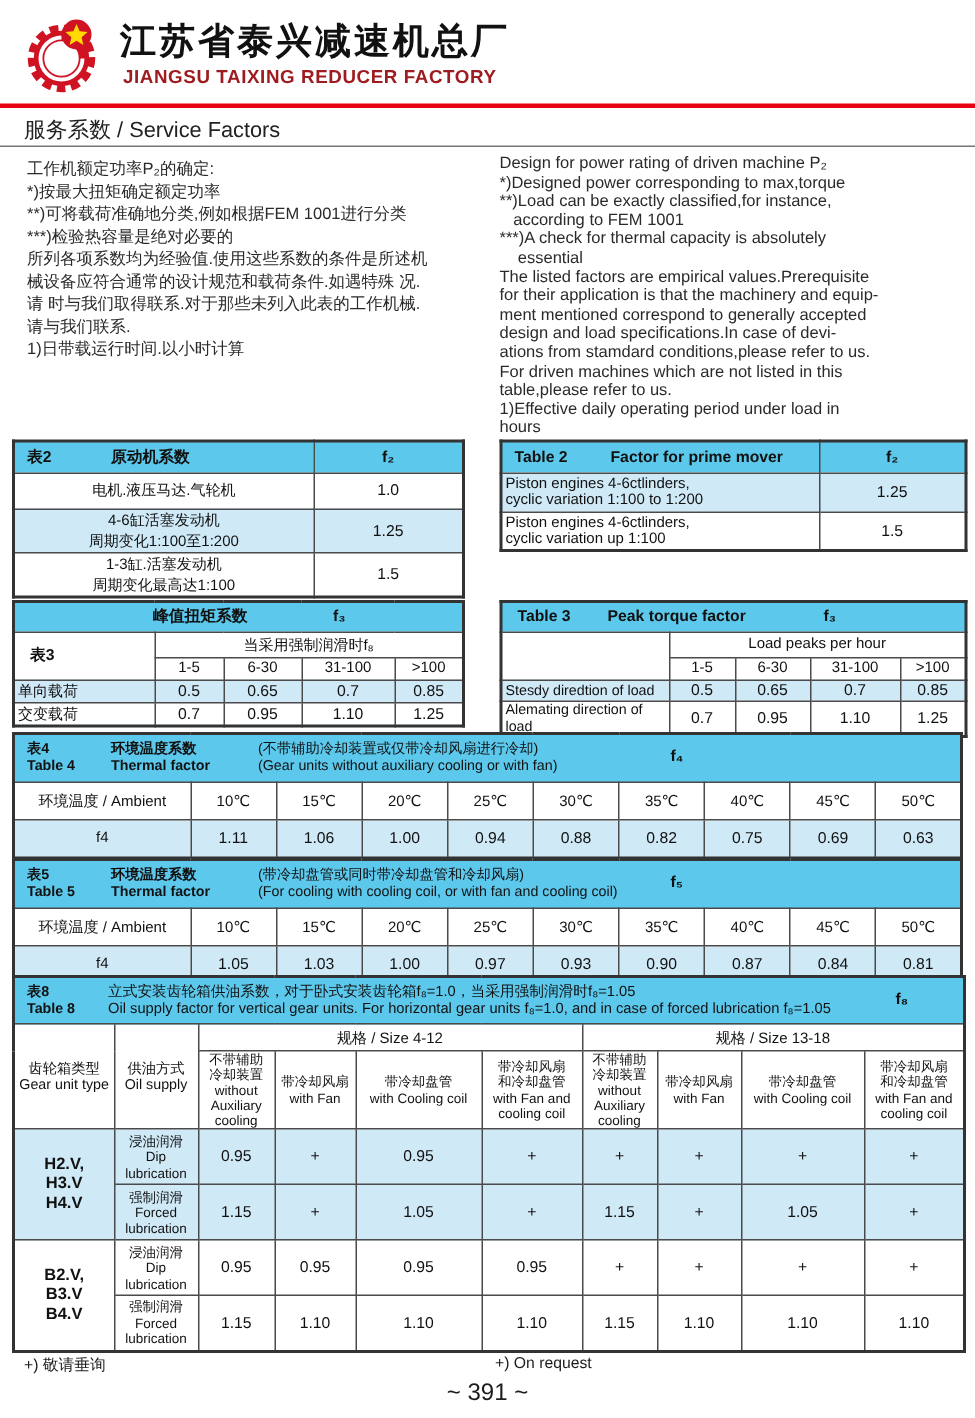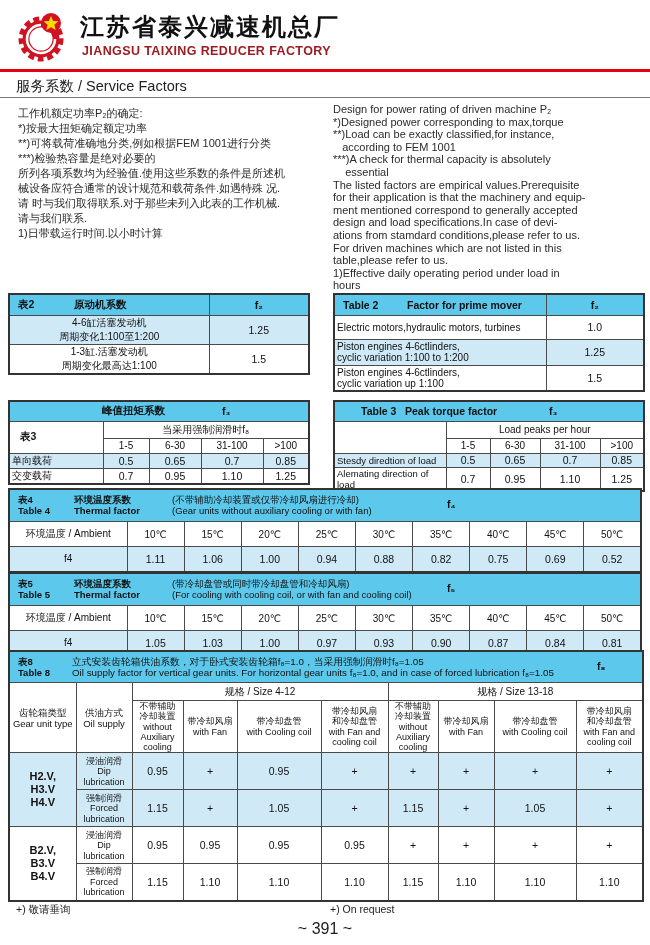--- a/index.html
+++ b/index.html
@@ -96,20 +96,24 @@
     <tbody>
         <tr class="cyan" style="height:21px;">
       <td class="left">
             <div class="hcell">
               <span style="left:6px;">表2</span>
               <span style="left:62px;">原动机系数</span>
             </div>
           </td>
       <td class="fac">f₂</td>
     </tr>
+    <tr style="height:24px;">
+          <td class="preline">电机.液压马达.气轮机</td>
+          <td class="val">1.0</td>
+        </tr>
     <tr class="blue" style="height:26px;">
           <td class="preline">4-6缸活塞发动机
 周期变化1:100至1:200</td>
           <td class="val">1.25</td>
         </tr>
     <tr style="height:26px;">
           <td class="preline">1-3缸.活塞发动机
 周期变化最高达1:100</td>
           <td class="val">1.5</td>
         </tr>
@@ -124,24 +128,20 @@
     <tbody>
         <tr class="cyan" style="height:21px;">
       <td class="left">
             <div class="hcell">
               <span style="left:6px;">Table 2</span>
               <span style="left:70px;">Factor for prime mover</span>
             </div>
           </td>
       <td class="fac">f₂</td>
     </tr>
-    <tr style="height:24px;">
-          <td class="left preline">Electric motors,hydraulic motors, turbines</td>
-          <td class="val">1.0</td>
-        </tr>
     <tr class="blue" style="height:26px;">
           <td class="left preline">Piston engines 4-6ctlinders,
 cyclic variation 1:100 to 1:200</td>
           <td class="val">1.25</td>
         </tr>
     <tr style="height:26px;">
           <td class="left preline">Piston engines 4-6ctlinders,
 cyclic variation  up 1:100</td>
           <td class="val">1.5</td>
         </tr>
@@ -198,21 +198,21 @@
         <col style="width:112px">
         <col style="width:44px">
         <col style="width:50px">
         <col style="width:60px">
         <col>
       </colgroup>
     <tbody>
         <tr class="cyan" style="height:20px;">
       <td colspan="5">
             <div class="hcell">
-              <span style="left:24px;">Table 3</span>
+              <span style="left:8px;">Table 3</span>
               <span style="left:68px;">Peak torque factor</span>
               <span style="left:212px;">f₃</span>
             </div>
           </td>
     </tr>
     <tr style="height:17px;">
       <td rowspan="2"></td>
       <td colspan="4">Load peaks per hour</td>
     </tr>
     <tr style="height:15px;">
@@ -280,21 +280,21 @@
     <tr class="blue" style="height:25px;">
       <td>f4</td>
       <td class="val">1.11</td>
       <td class="val">1.06</td>
       <td class="val">1.00</td>
       <td class="val">0.94</td>
       <td class="val">0.88</td>
       <td class="val">0.82</td>
       <td class="val">0.75</td>
       <td class="val">0.69</td>
-      <td class="val">0.52</td>
+      <td class="val">0.63</td>
     </tr>
   </tbody>
     </table>
 
   <table style="left:8px; top:572px; width:634px;">
     <colgroup>
         <col style="width:118px">
         <col>
         <col>
         <col>

